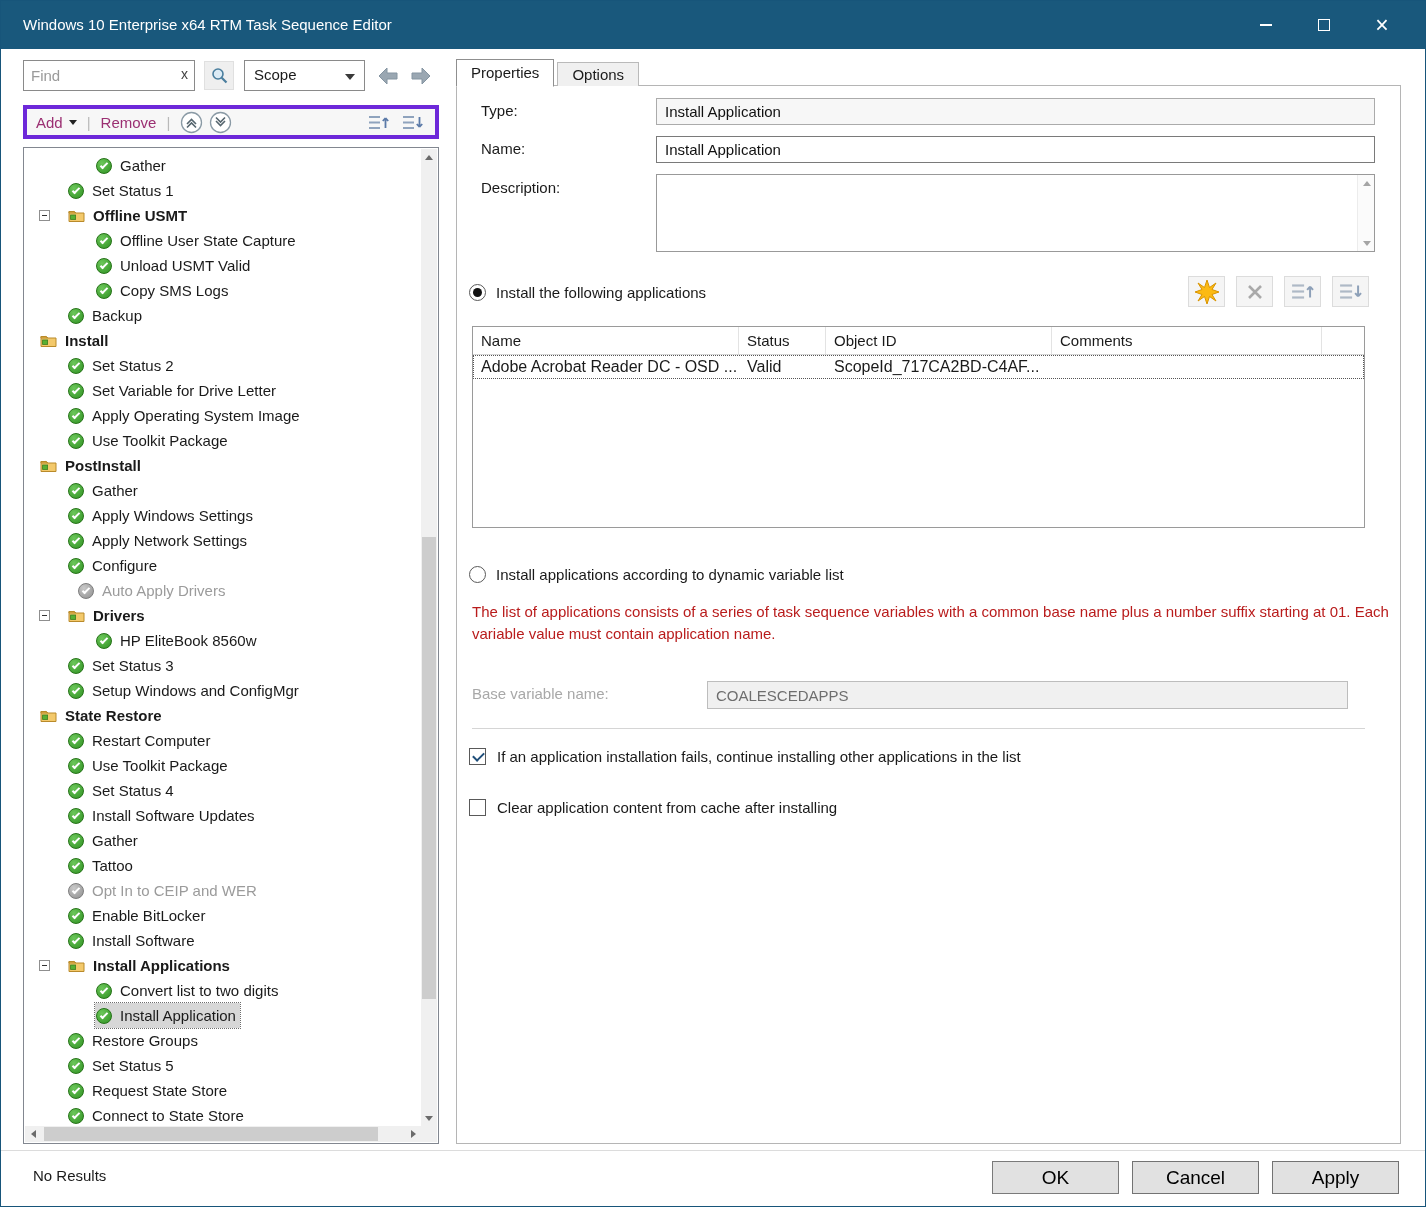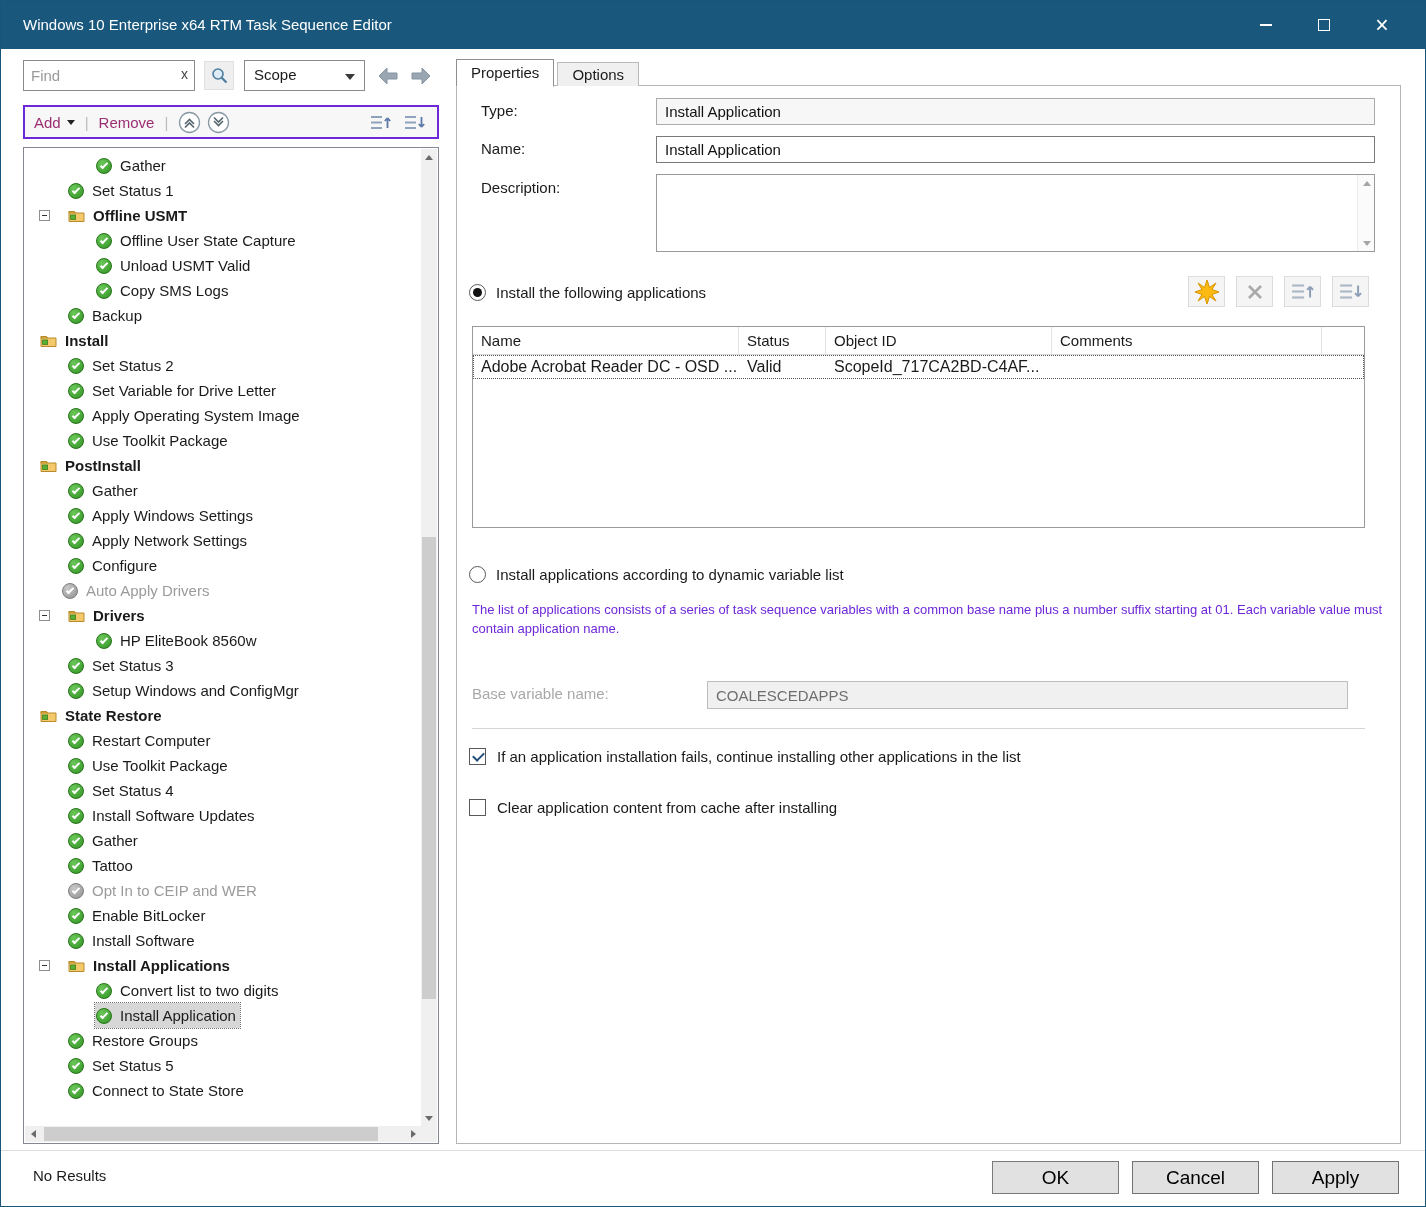--- a/index.html
+++ b/index.html
@@ -30,21 +30,21 @@
   .find-clear { position:absolute; right:6px; top:5px; font-size:14px; color:#444; cursor:default; }
   .search-btn { position:absolute; left:181px; top:2px; width:30px; height:29px; background:#efefef; border:1px solid #e0e0e0;
                 display:flex; align-items:center; justify-content:center; }
   .scope-box { position:absolute; left:221px; top:1px; width:121px; height:31px; border:1px solid #8a8a8a; background:#fff; }
   .scope-box .scope-text { position:absolute; left:9px; top:5px; }
   .tri-down { width:0; height:0; border-left:5px solid transparent; border-right:5px solid transparent; border-top:6px solid #3a3a3a; }
   .scope-box .tri-down { position:absolute; right:9px; top:13px; }
   .nav-btn { position:absolute; top:3px; width:28px; height:27px; display:flex; align-items:center; justify-content:center; }
   .nav-back { left:351px; } .nav-fwd { left:384px; }
 
-  .toolbar-row { position:absolute; top:46px; left:0; right:0; height:34px; background:#f7f7f7; border:2px solid #6d28d9;
+  .toolbar-row { position:absolute; top:46px; left:0; right:0; height:34px; background:#f7f7f7; border:4px solid #6d28d9;
                  display:flex; align-items:center; padding:0 9px; }
   .tool-link { color:#9b2f72; font-size:15px; cursor:default; display:inline-flex; align-items:center; gap:6px; }
   .tool-link .tri-down { border-left-width:4px; border-right-width:4px; border-top-width:5px; border-top-color:#222; }
   .tool-sep { color:#b9b9b9; margin:0 10px; }
   .circle-btn { width:23px; height:23px; margin-right:6px; display:inline-flex; align-items:center; justify-content:center; }
   .tool-spacer { flex:1; }
   .reorder-btn { width:26px; height:22px; display:inline-flex; align-items:center; justify-content:center; margin-left:8px; }
 
   
   .tree-box { position:absolute; top:88px; left:0; right:0; bottom:0; border:1px solid #828790; background:#fff; }
@@ -103,21 +103,21 @@
   .sq-btn { width:37px; height:31px; background:#f5f5f5; border:1px solid #dcdcdc; display:flex; align-items:center; justify-content:center; }
 
   .app-table { position:absolute; top:240px; left:15px; right:35px; height:202px; border:1px solid #9a9a9a; background:#fff; overflow:hidden; }
   .thead { display:flex; height:28px; border-bottom:1px solid #d6d6d6; }
   .th { padding:0 8px; line-height:27px; border-right:1px solid #e3e3e3; font-size:15px; overflow:hidden; white-space:nowrap; flex:none; }
   .th.fill { flex:1; border-right:none; }
   .tr { display:flex; height:24px; align-items:center; }
   .tr.sel { outline:1px dotted #555; outline-offset:-1px; }
   .td { padding:0 8px; font-size:16px; overflow:hidden; white-space:nowrap; flex:none; }
 
-  .help-text { position:absolute; top:515px; left:15px; right:8px; color:#6d28d9; font-size:13px; line-height:1.45; }
+  .help-text { position:absolute; top:515px; left:15px; right:8px; color:#b91c1c; font-size:15px; line-height:1.45; }
   .base-label { position:absolute; top:599px; left:15px; color:#a8a8a8; }
   .base-input { position:absolute; top:595px; left:250px; right:52px; height:28px; background:#f0f0f0; border:1px solid #bdbdbd; color:#6e6e6e; font:inherit; padding:0 8px; }
   .divider { position:absolute; top:642px; left:15px; right:35px; border-top:1px solid #d5d5d5; }
 
   .cb-row { position:absolute; left:12px; display:flex; align-items:center; gap:11px; }
   .cbox { width:17px; height:17px; border:1px solid #595959; background:#fff; position:relative; flex:none; }
   .cbox.on::after { content:""; position:absolute; left:3px; top:3px; width:9px; height:5px; border-left:2px solid #1f4e79; border-bottom:2px solid #1f4e79; transform:rotate(-45deg); }
 
   
   .footer { position:absolute; left:0; right:0; bottom:0; height:56px; background:#fff; border-top:1px solid #dcdcdc; }
@@ -368,21 +368,21 @@
               </span>
             </div>
             <div class="trow" style="padding-left: 42px;">
               <span class="tinner">
                 <span class="chk">
                   <i></i>
                 </span>
                 <span class="tlabel">Configure</span>
               </span>
             </div>
-            <div class="trow dis" style="padding-left: 36px;">
+            <div class="trow dis" style="padding-left: 52px;">
               <span class="tinner">
                 <span class="chk gray">
                   <i></i>
                 </span>
                 <span class="tlabel">Auto Apply Drivers</span>
               </span>
             </div>
             <div class="trow bold" style="padding-left: 14px;">
               <span class="expander">
                 <span class="ebox">
@@ -548,20 +548,28 @@
                 </span>
                 <span class="tlabel">Restore Groups</span>
               </span>
             </div>
             <div class="trow" style="padding-left: 42px;">
               <span class="tinner">
                 <span class="chk">
                   <i></i>
                 </span>
                 <span class="tlabel">Set Status 5</span>
+              </span>
+            </div>
+            <div class="trow" style="padding-left: 42px;">
+              <span class="tinner">
+                <span class="chk">
+                  <i></i>
+                </span>
+                <span class="tlabel">Request State Store</span>
               </span>
             </div>
             <div class="trow" style="padding-left: 42px;">
               <span class="tinner">
                 <span class="chk">
                   <i></i>
                 </span>
                 <span class="tlabel">Connect to State Store</span>
               </span>
             </div>

